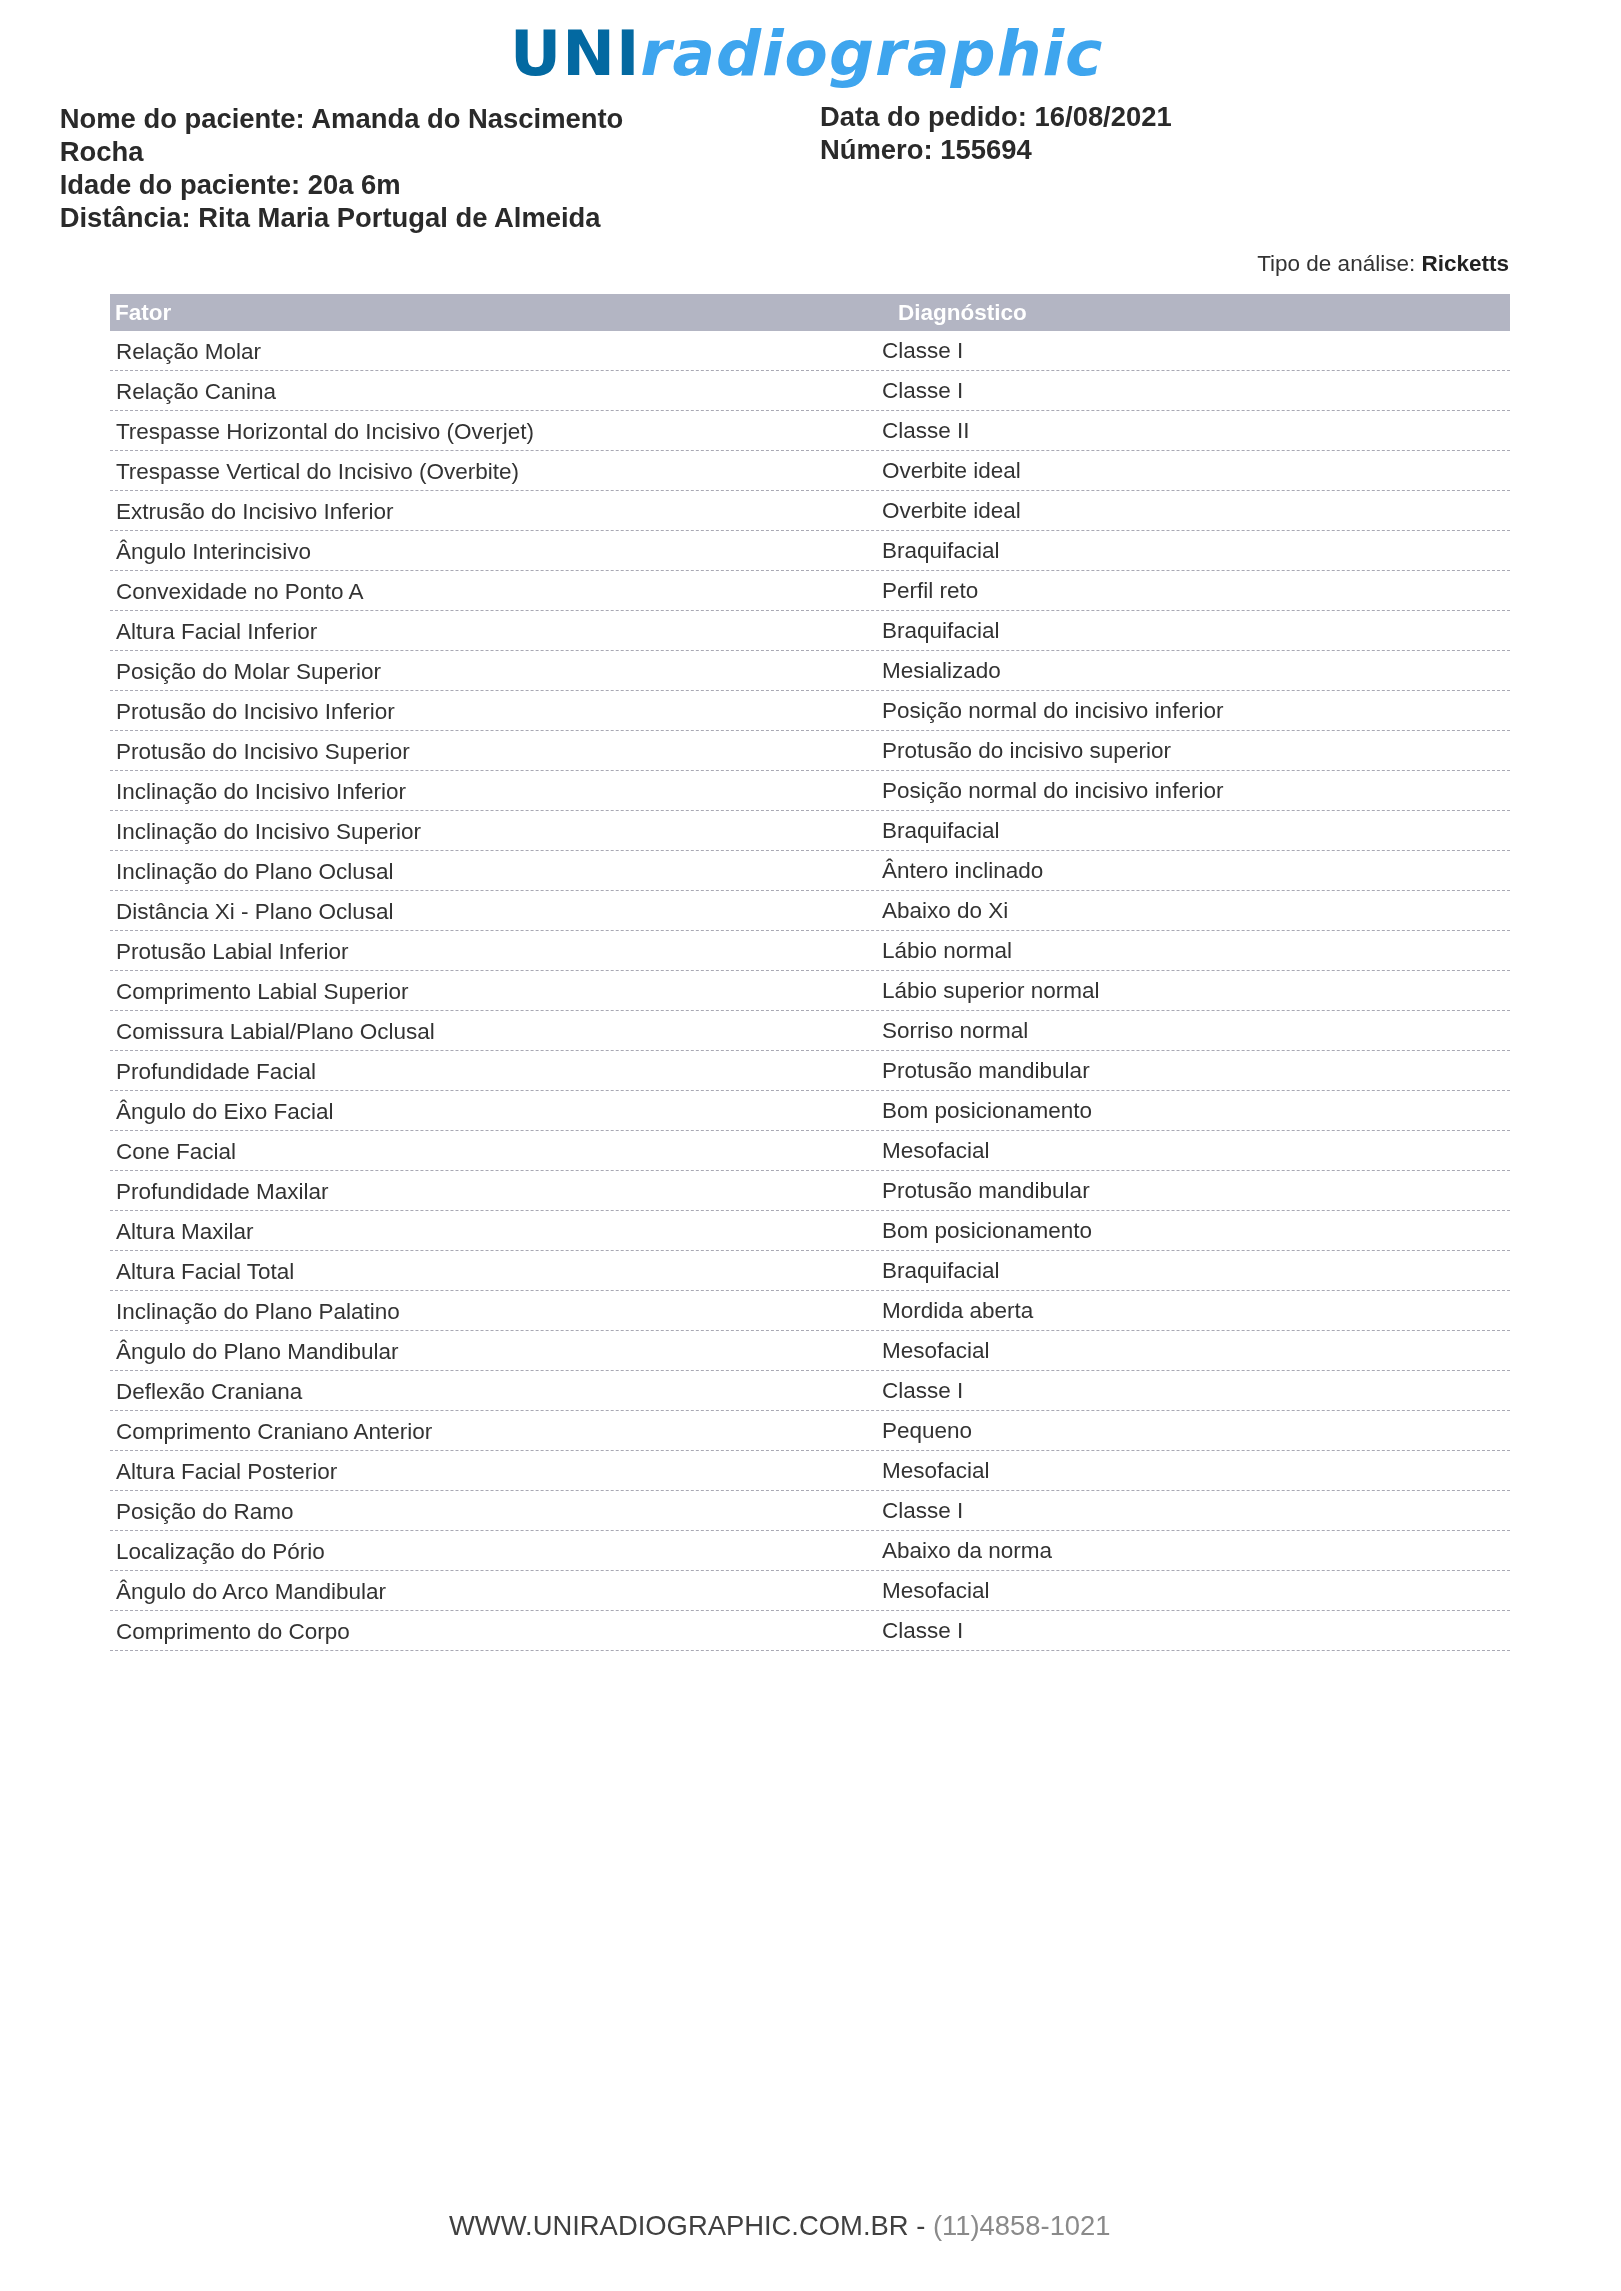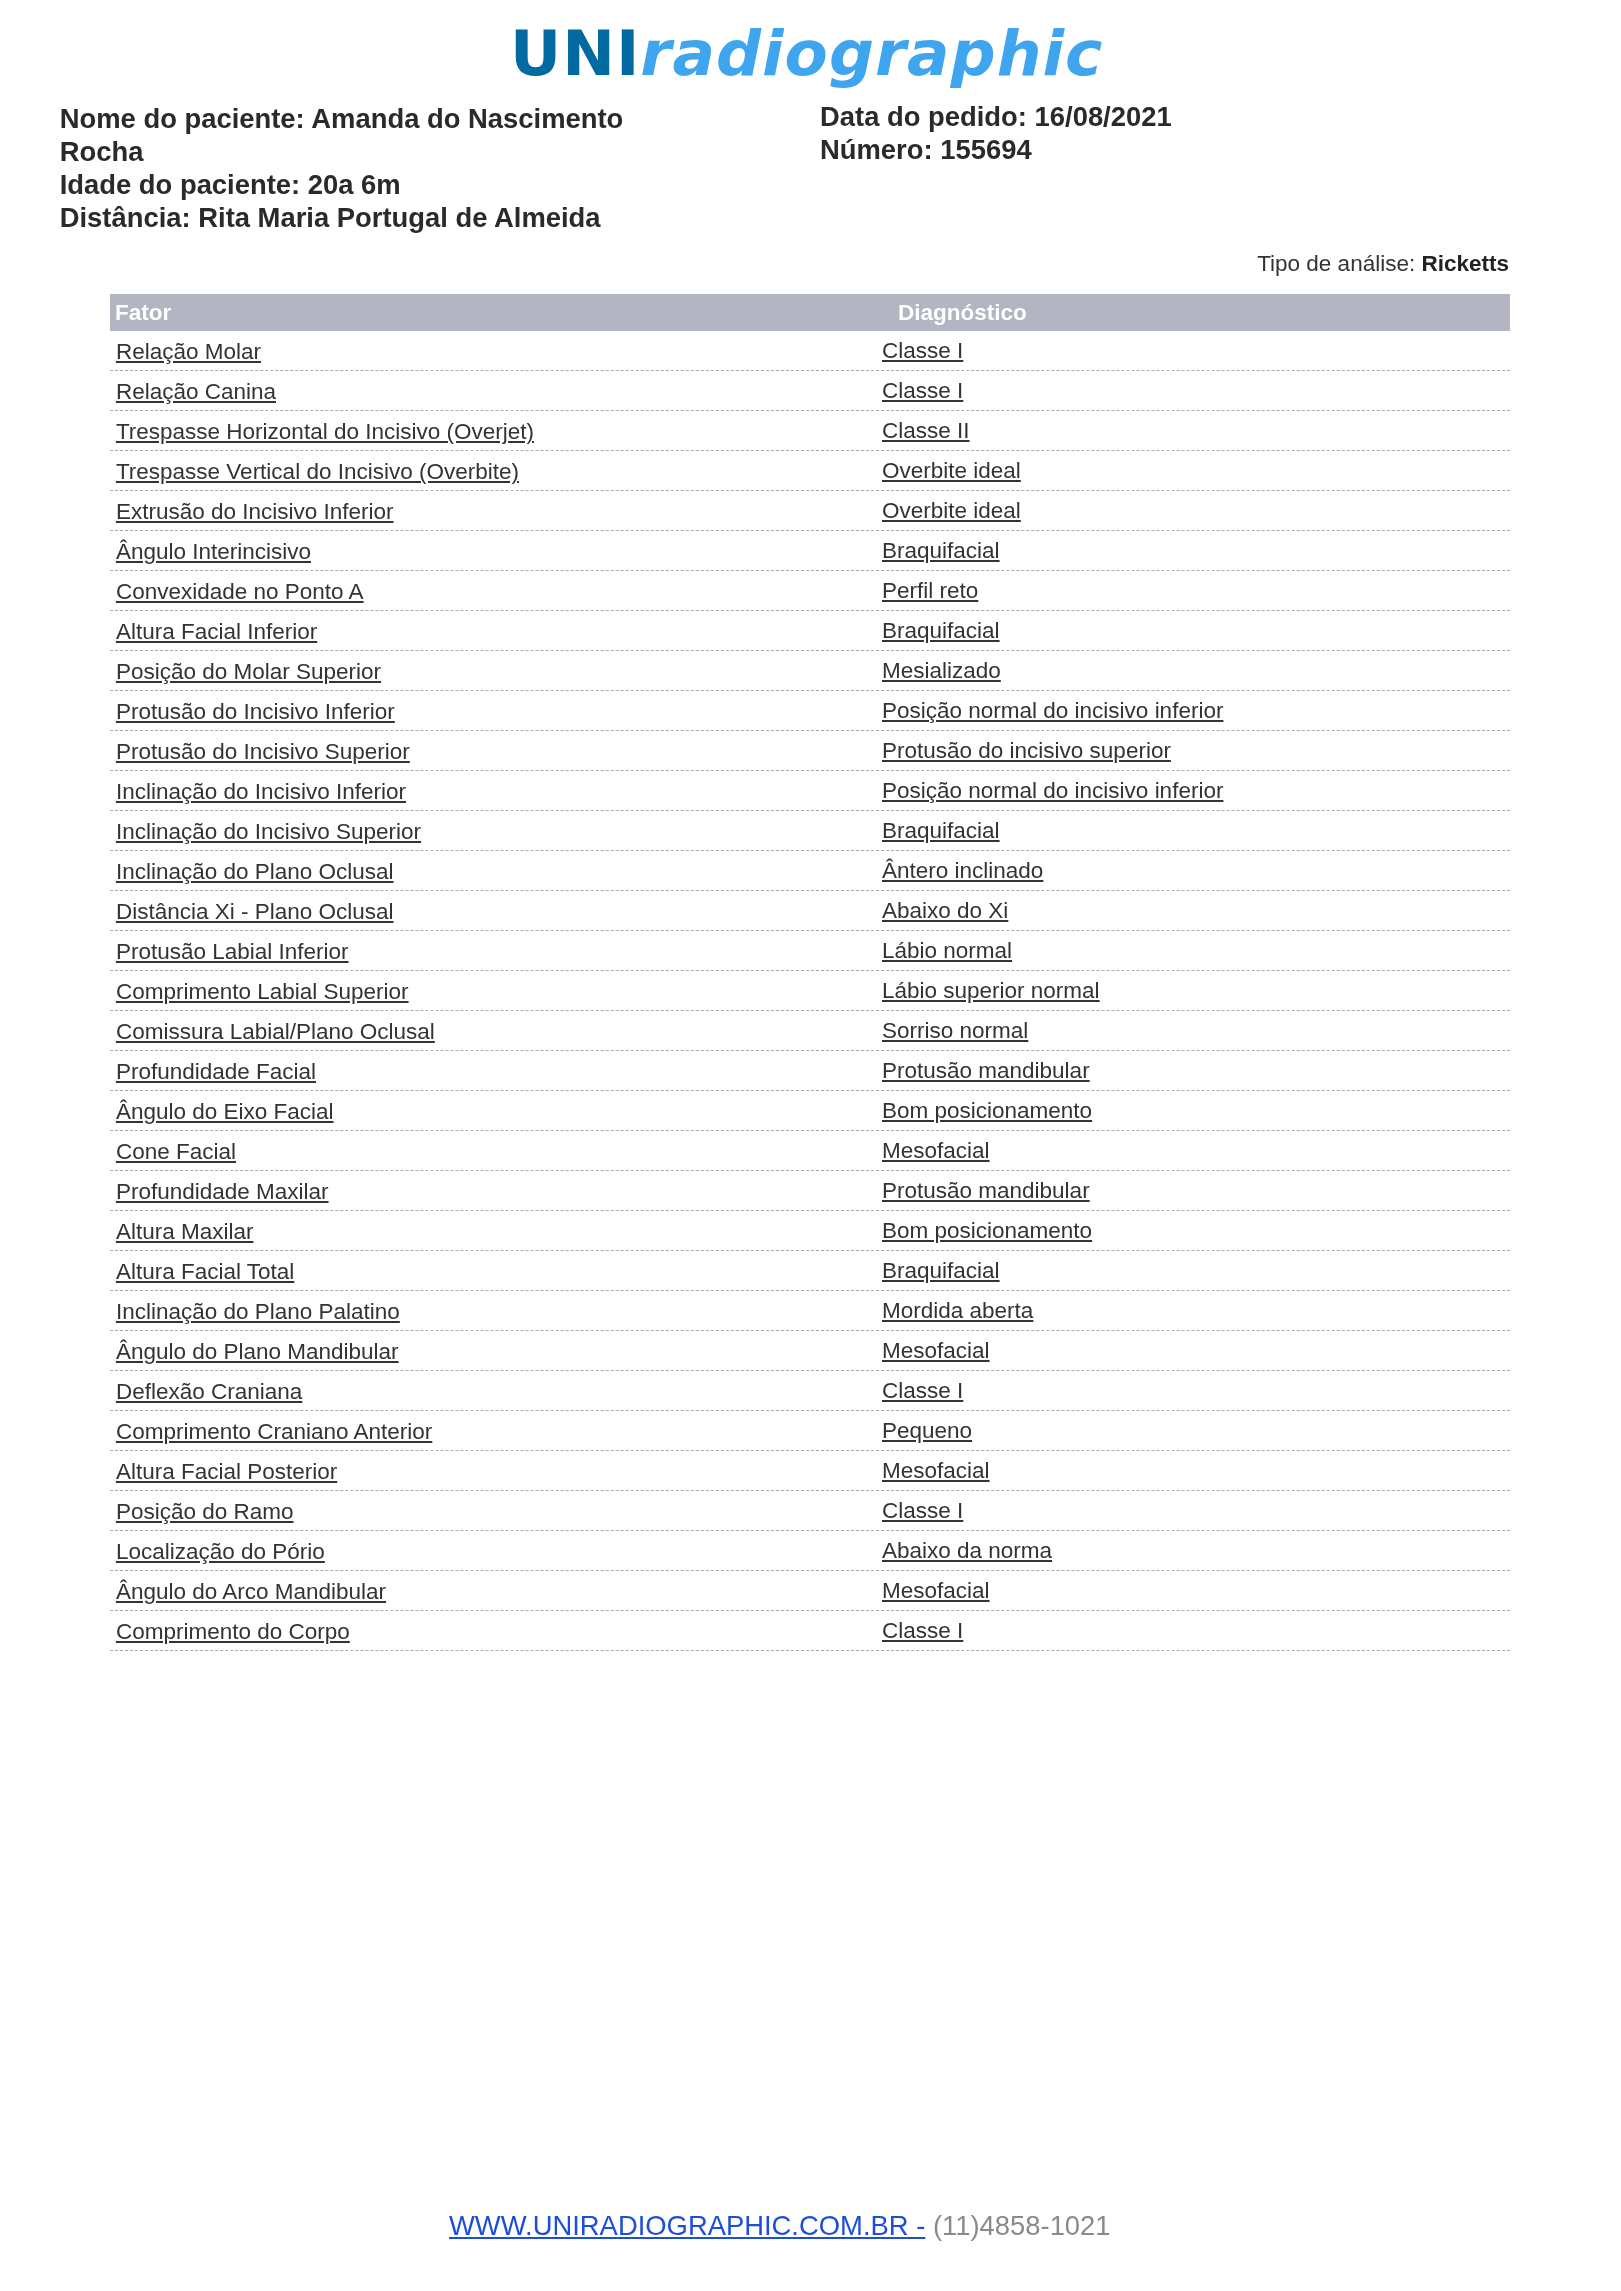--- a/index.html
+++ b/index.html
@@ -15,25 +15,25 @@
                line-height: 33px; color: #2a2a2a; }
   .hdr-line { display: block; margin-left: 46px; }
   .analysis { position: absolute; right: 112px; top: 251px; font-size: 22.5px; color: #333; }
   .analysis b { color: #222; }
   .table { position: absolute; left: 110px; top: 294px; width: 1400px; }
   .thead { height: 37px; background: #b3b5c3; display: flex; align-items: center;
            color: #ffffff; font-weight: bold; font-size: 22.5px; gap: 16px; }
   .col-a { width: 772px; padding-left: 4.9px; box-sizing: border-box; }
   .col-b { flex: 1; padding-left: 0; }
   .row { display: flex; align-items: center; height: 40px;
-         border-bottom: 1px dashed #a9a9b4; font-size: 22.5px; color: #333; box-sizing: border-box; text-decoration: underline; }
+         border-bottom: 1px dashed #a9a9b4; font-size: 22.5px; color: #333; box-sizing: border-box; }
   .row .col-a { padding-left: 5.9px; padding-top: 3.9px; }
   .row .col-b { padding-top: 0px; }
   .footer { position: absolute; left: 449px; top: 2209px; font-size: 27.4px; line-height: 33px; width: 686px; }
-  .footer .site { color: #1d4ed8; text-decoration: underline; }
+  .footer .site { color: #404040; }
   .footer .phone { color: #8a8a8a; }
 </style>
 </head>
 <body>
 
 <div class="logo">
   <span class="uni">UNI</span><span class="rad">radiographic</span>
 </div>
 
 <div class="hdr-left">

